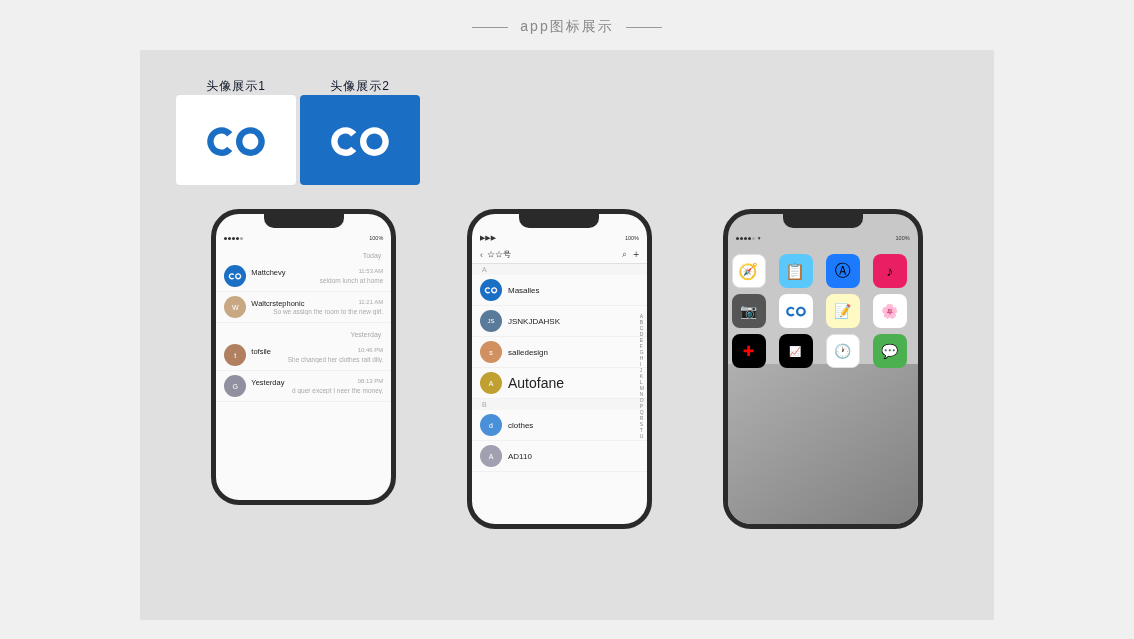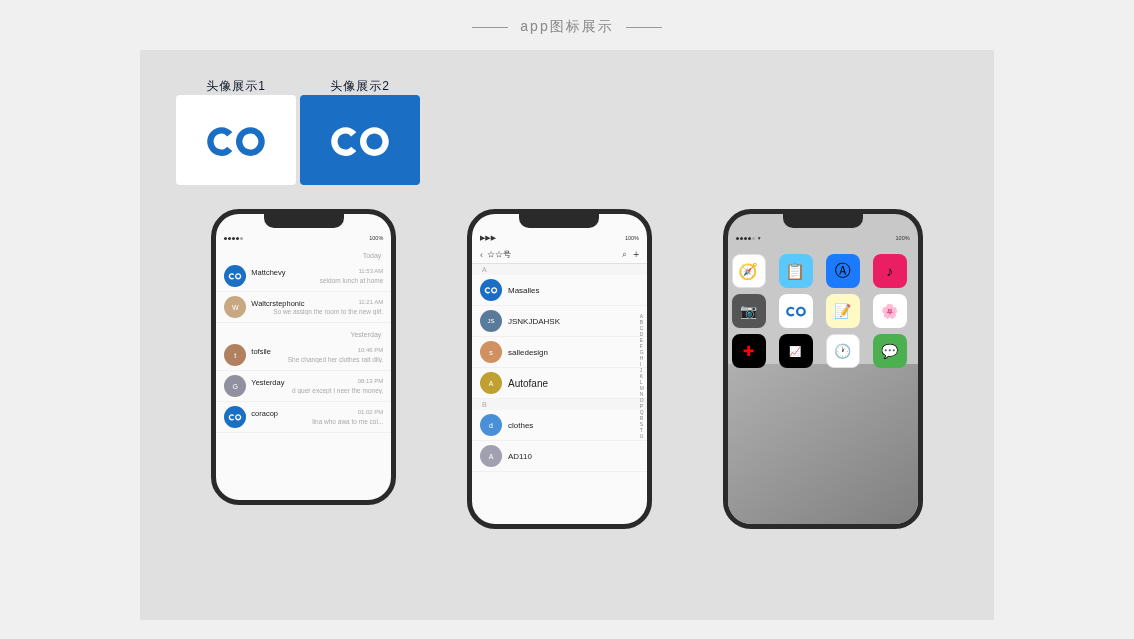--- a/index.html
+++ b/index.html
@@ -361,35 +361,20 @@
           </div>
           <div class="msg-body">
             <div class="msg-name-row">
               <span class="msg-name">Yesterday</span>
               <span class="msg-time">08:13 PM</span>
             </div>
             <div class="msg-preview">d quer except I neer the money.</div>
           </div>
         </div>
 
-        <div class="msg-item">
-          <div class="msg-avatar blue-icon">
-            <svg viewBox="0 0 80 44" fill="none" width="14" height="8">
-              <path d="M22 6C12 6 4 14 4 24C4 34 12 42 22 42C27 42 32 40 35 36L29 31C27 33 25 34 22 34C17 34 12 30 12 24C12 18 17 14 22 14C25 14 27 15 29 18L35 13C32 9 27 6 22 6Z" fill="#fff"></path>
-              <path d="M58 6C48 6 40 14 40 24C40 34 48 42 58 42C68 42 76 34 76 24C76 14 68 6 58 6ZM58 34C52 34 48 30 48 24C48 18 52 14 58 14C64 14 68 18 68 24C68 30 64 34 58 34Z" fill="#fff"></path>
-            </svg>
-          </div>
-          <div class="msg-body">
-            <div class="msg-name-row">
-              <span class="msg-name">coracop</span>
-              <span class="msg-time">01:02 PM</span>
-            </div>
-            <div class="msg-preview">lina who awa to me coi...</div>
-          </div>
-        </div>
 
       </div>
     </div>
 
     <div class="phone phone-middle" style="position:relative;">
       <div class="phone-notch phone-notch-wide"></div>
 
       <div class="status-bar" style="margin-top:14px; font-size:6px;">
         <span style="font-size:7px;">▶▶▶</span>
         <span style="font-size:5.5px; color:#333;">100%</span>
@@ -454,21 +439,21 @@
           <div class="contact-avatar" style="background:#d09060;">
             <span style="font-size:7px;">s</span>
           </div>
           <span class="contact-name">salledesign</span>
         </div>
 
         <div class="contact-item">
           <div class="contact-avatar" style="background:#c0a030;">
             <span style="font-size:7px;">A</span>
           </div>
-          <span class="contact-name" style="font-size:10px; color:#222;">Autofane</span>
+          <span class="contact-name" style="font-size:14px; color:#222;">Autofane</span>
         </div>
 
         <div class="contact-section-label">B</div>
 
         <div class="contact-item">
           <div class="contact-avatar" style="background:#4a90d9;">
             <span style="font-size:7px;">d</span>
           </div>
           <span class="contact-name">clothes</span>
         </div>

